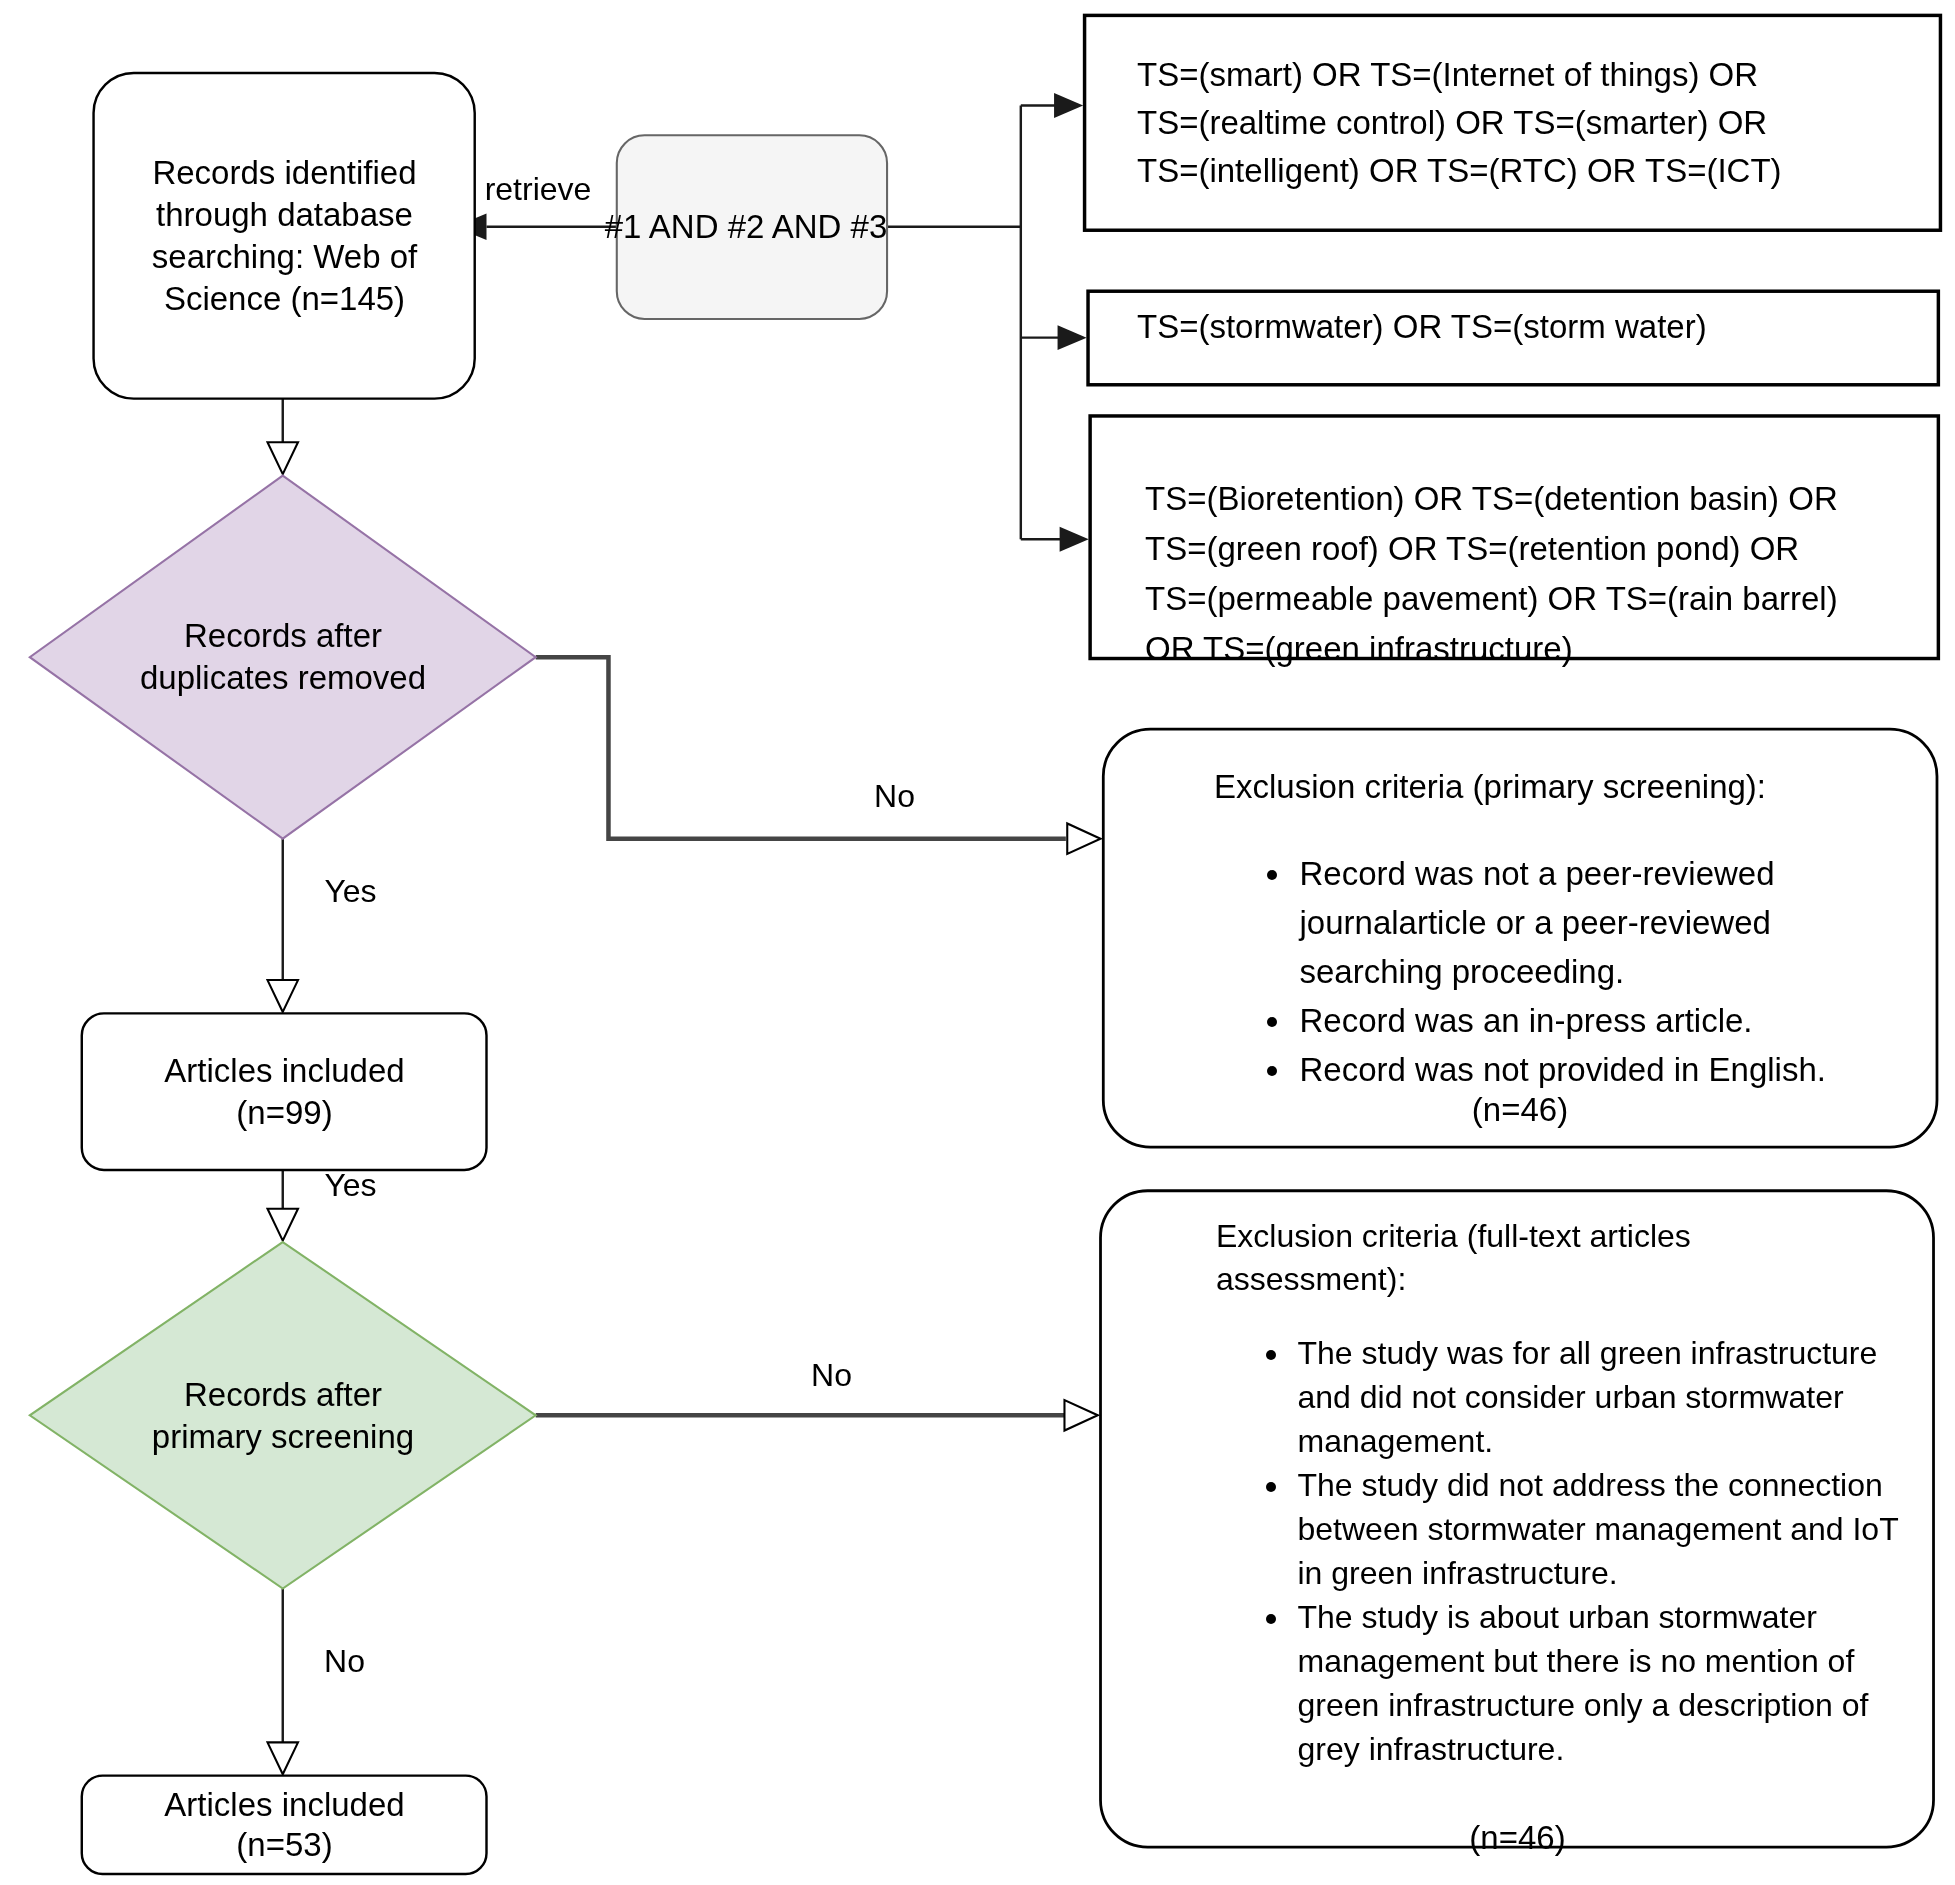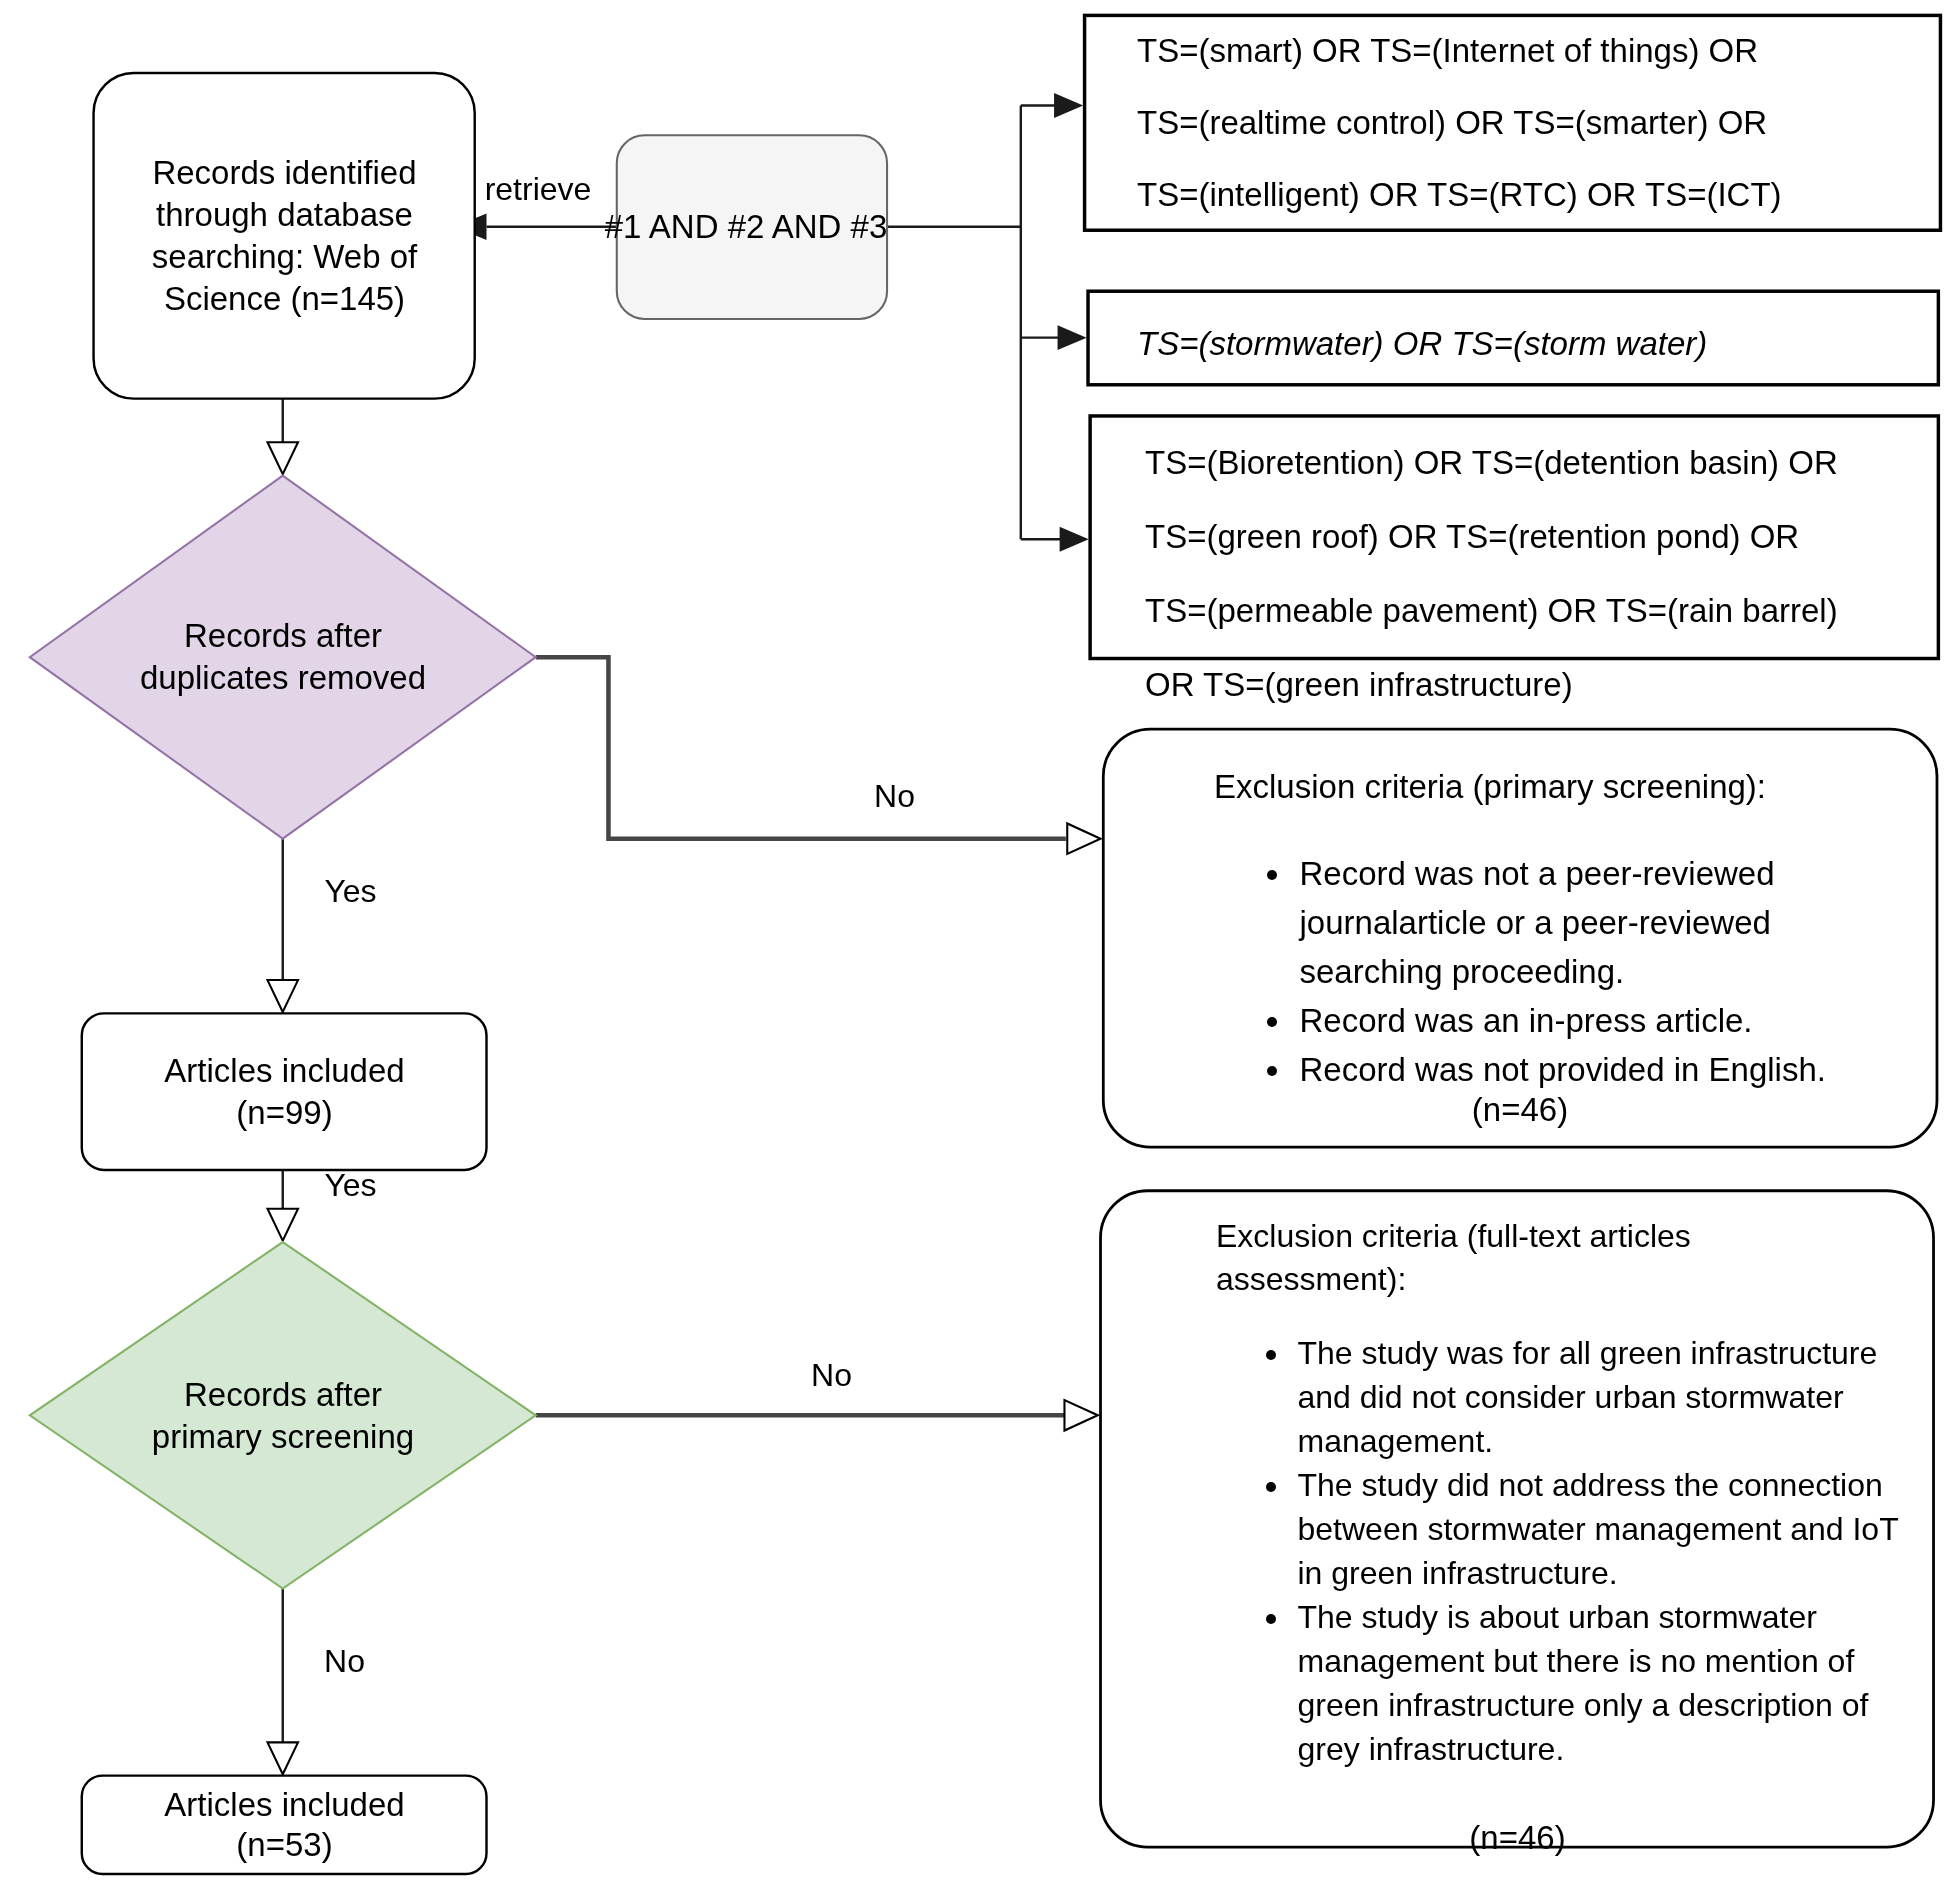--- a/index.html
+++ b/index.html
@@ -25,21 +25,21 @@
     position: absolute;
     display: flex;
     flex-direction: column;
     align-items: center;
     justify-content: center;
     text-align: center;
     font-size: 33px;
     line-height: 42px;
     white-space: nowrap;
   }
-  .txt-left { align-items: flex-start; text-align: left; gap: 24px; }
+  .txt-left { align-items: flex-start; text-align: left; }
   .lbl {
     position: absolute;
     font-size: 32px;
     line-height: 37px;
     text-align: center;
   }
   .ts-text { font-size: 33px; line-height: 48px; }
   .exc {
     position: absolute;
     box-sizing: border-box;
@@ -112,21 +112,21 @@
   </div>
 
   <div class="txt" style="left:617px; top:135px; width:258px; height:184px;">#1 AND #2 AND #3</div>
 
   <div class="txt txt-left ts-text" style="left:1137px; top:15.2px; width:783px; height:215px;">
     <div>TS=(smart) OR TS=(Internet of things) OR</div>
     <div>TS=(realtime control) OR TS=(smarter) OR</div>
     <div>TS=(intelligent) OR TS=(RTC) OR TS=(ICT)</div>
   </div>
 
-  <div class="txt txt-left ts-text" style="left:1137px; top:304px; width:783px; height:79px;font-style:italic;">
+  <div class="txt txt-left ts-text" style="left:1137px; top:287px; width:783px; height:79px;">
     <div>TS=(stormwater) OR TS=(storm water)</div>
   </div>
 
   <div class="txt txt-left ts-text" style="left:1145px; top:416px; width:783px; height:316px; line-height:50px;">
     <div>TS=(Bioretention) OR TS=(detention basin) OR</div>
     <div>TS=(green roof) OR TS=(retention pond) OR</div>
     <div>TS=(permeable pavement) OR TS=(rain barrel)</div>
     <div>OR TS=(green infrastructure)</div>
   </div>
 

